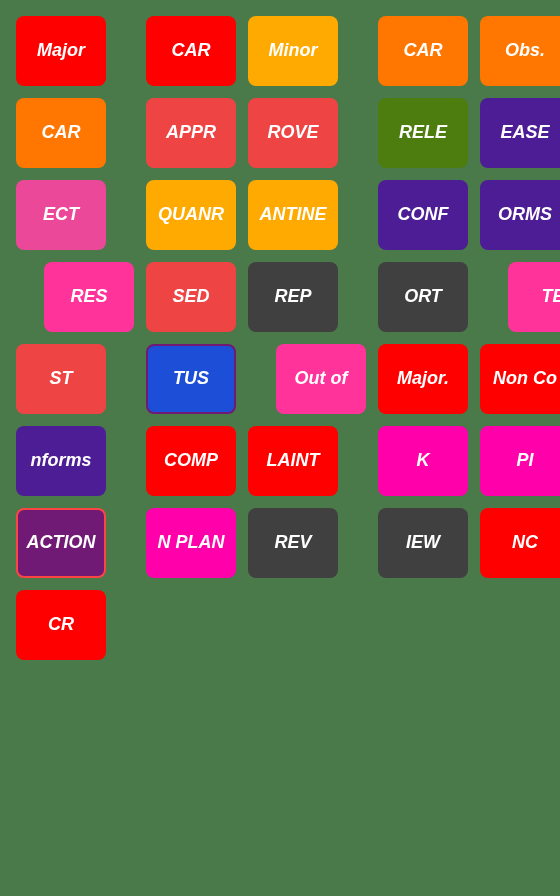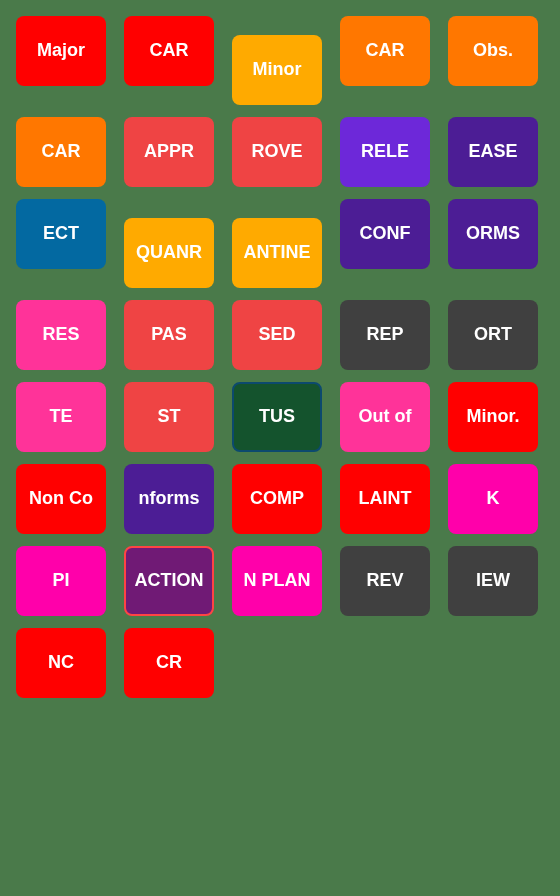--- a/index.html
+++ b/index.html
@@ -24,32 +24,33 @@
       align-items: center;
       justify-content: center;
       font-size: 18px;
       font-weight: bold;
       color: white;
       overflow: hidden;
       text-align: center;
       word-break: break-all;
       padding: 4px;
       line-height: 1.1;
+      font-style: italic;
     }
     .red { background-color: #ff0000; }
     .orange { background-color: #ff7700; }
-    .yellow-orange { background-color: #ffaa00; margin-top: 19px; }
+    .yellow-orange { background-color: #ffaa00; }
     .green { background-color: #ef4444; }
-    .lime { background-color: #6d28d9; }
-    .pink { background-color: #ff3399; }
+    .lime { background-color: #4d7c0f; }
+    .pink { background-color: #ff3399; margin-left: 28px; }
     .hot-pink { background-color: #404040; }
-    .peach { background-color: #14532d; border: 2px solid #0c4a6e; }
+    .peach { background-color: #1d4ed8; border: 2px solid #701a75; }
     .magenta { background-color: #ff00aa; }
     .neon-green { background-color: #4c1d95; }
-    .crimson { background-color: #0369a1; text-align: center; }
+    .crimson { background-color: #ec4899; text-align: center; }
     .salmon { background-color: #701a75; border: 2px solid #ff4444; }
     .light-salmon { background-color: #ffccaa; border: 2px solid #ffaa88; }
   </style>
 </head>
 <body>
 
 <div class="grid-container">
 <div class="badge red">Major</div>
     <div class="badge red">CAR</div>
     <div class="badge yellow-orange">Minor</div>
@@ -59,29 +60,28 @@
     <div class="badge green">APPR</div>
     <div class="badge green">ROVE</div>
     <div class="badge lime">RELE</div>
     <div class="badge neon-green">EASE</div>
     <div class="badge crimson">ECT</div>
     <div class="badge yellow-orange">QUANR</div>
     <div class="badge yellow-orange">ANTINE</div>
     <div class="badge neon-green">CONF</div>
     <div class="badge neon-green">ORMS</div>
     <div class="badge pink">RES</div>
-    <div class="badge green">PAS</div>
     <div class="badge green">SED</div>
     <div class="badge hot-pink">REP</div>
     <div class="badge hot-pink">ORT</div>
     <div class="badge pink">TE</div>
     <div class="badge green">ST</div>
     <div class="badge peach">TUS</div>
     <div class="badge pink">Out of</div>
-    <div class="badge red">Minor.</div>
+    <div class="badge red">Major.</div>
     <div class="badge red">Non Co</div>
     <div class="badge neon-green">nforms</div>
     <div class="badge red">COMP</div>
     <div class="badge red">LAINT</div>
     <div class="badge magenta">K</div>
     <div class="badge magenta">PI</div>
     <div class="badge salmon">ACTION</div>
     <div class="badge magenta">N PLAN</div>
     <div class="badge hot-pink">REV</div>
     <div class="badge hot-pink">IEW</div>

